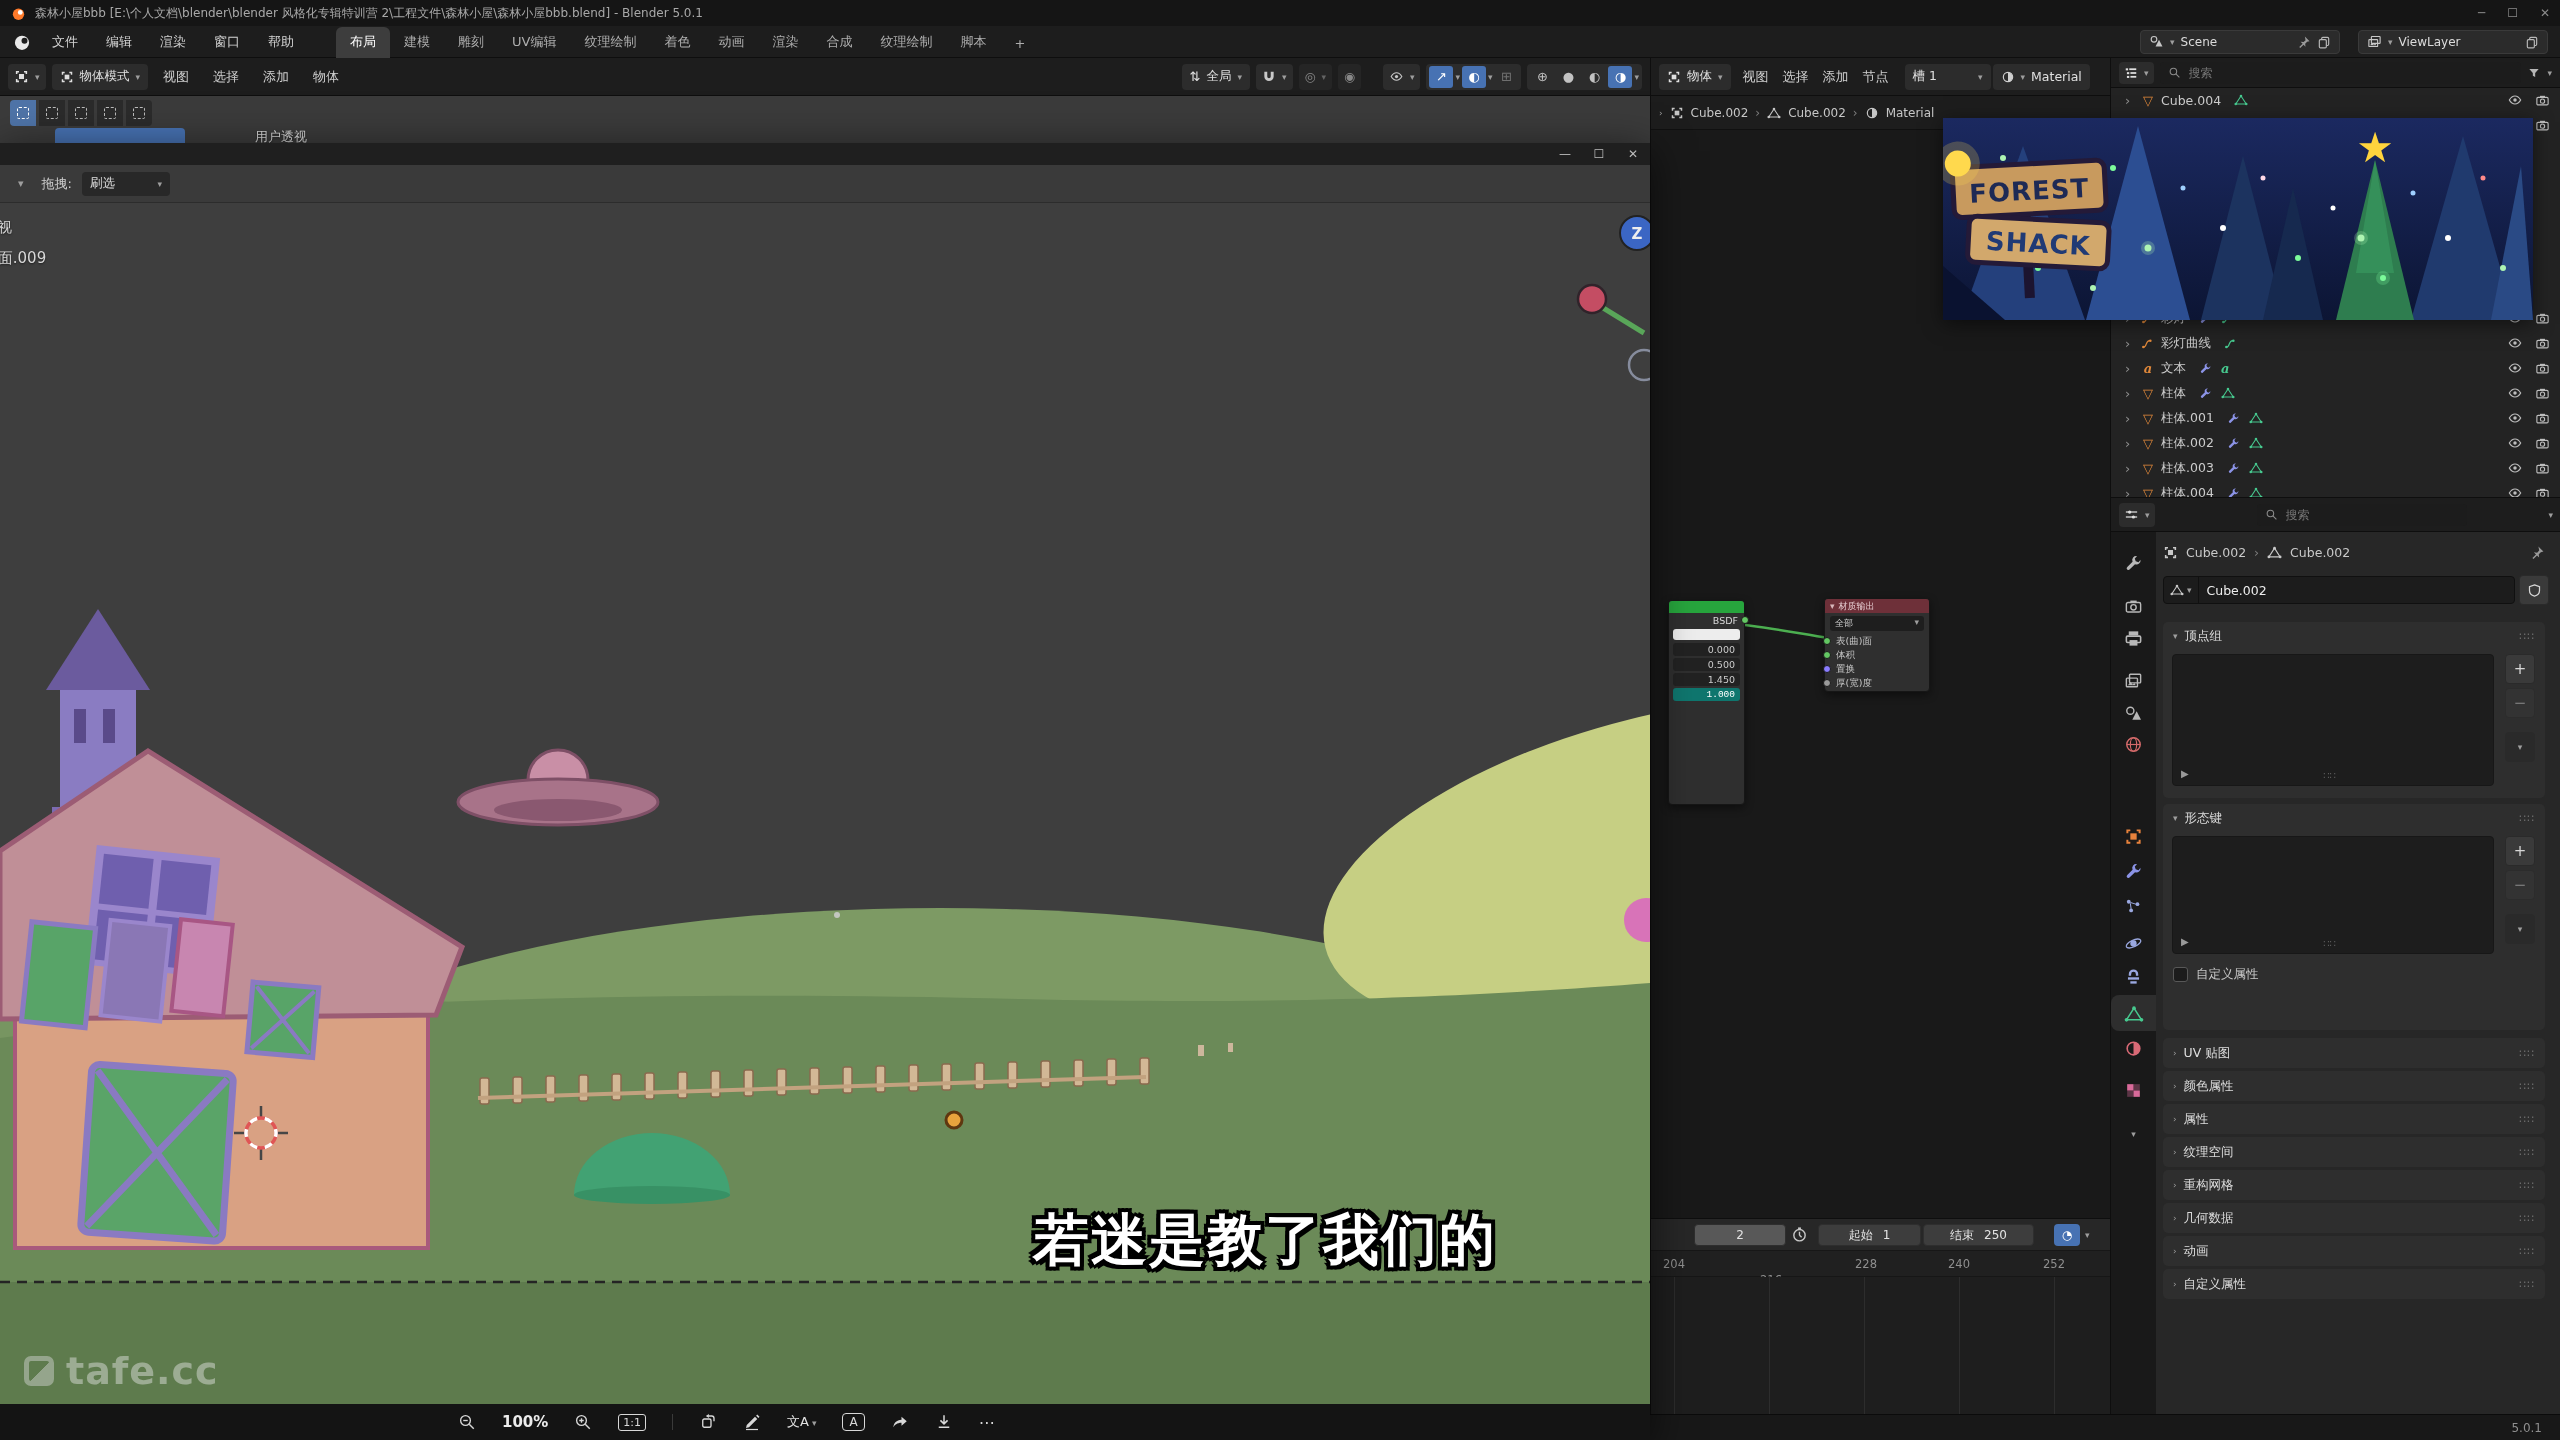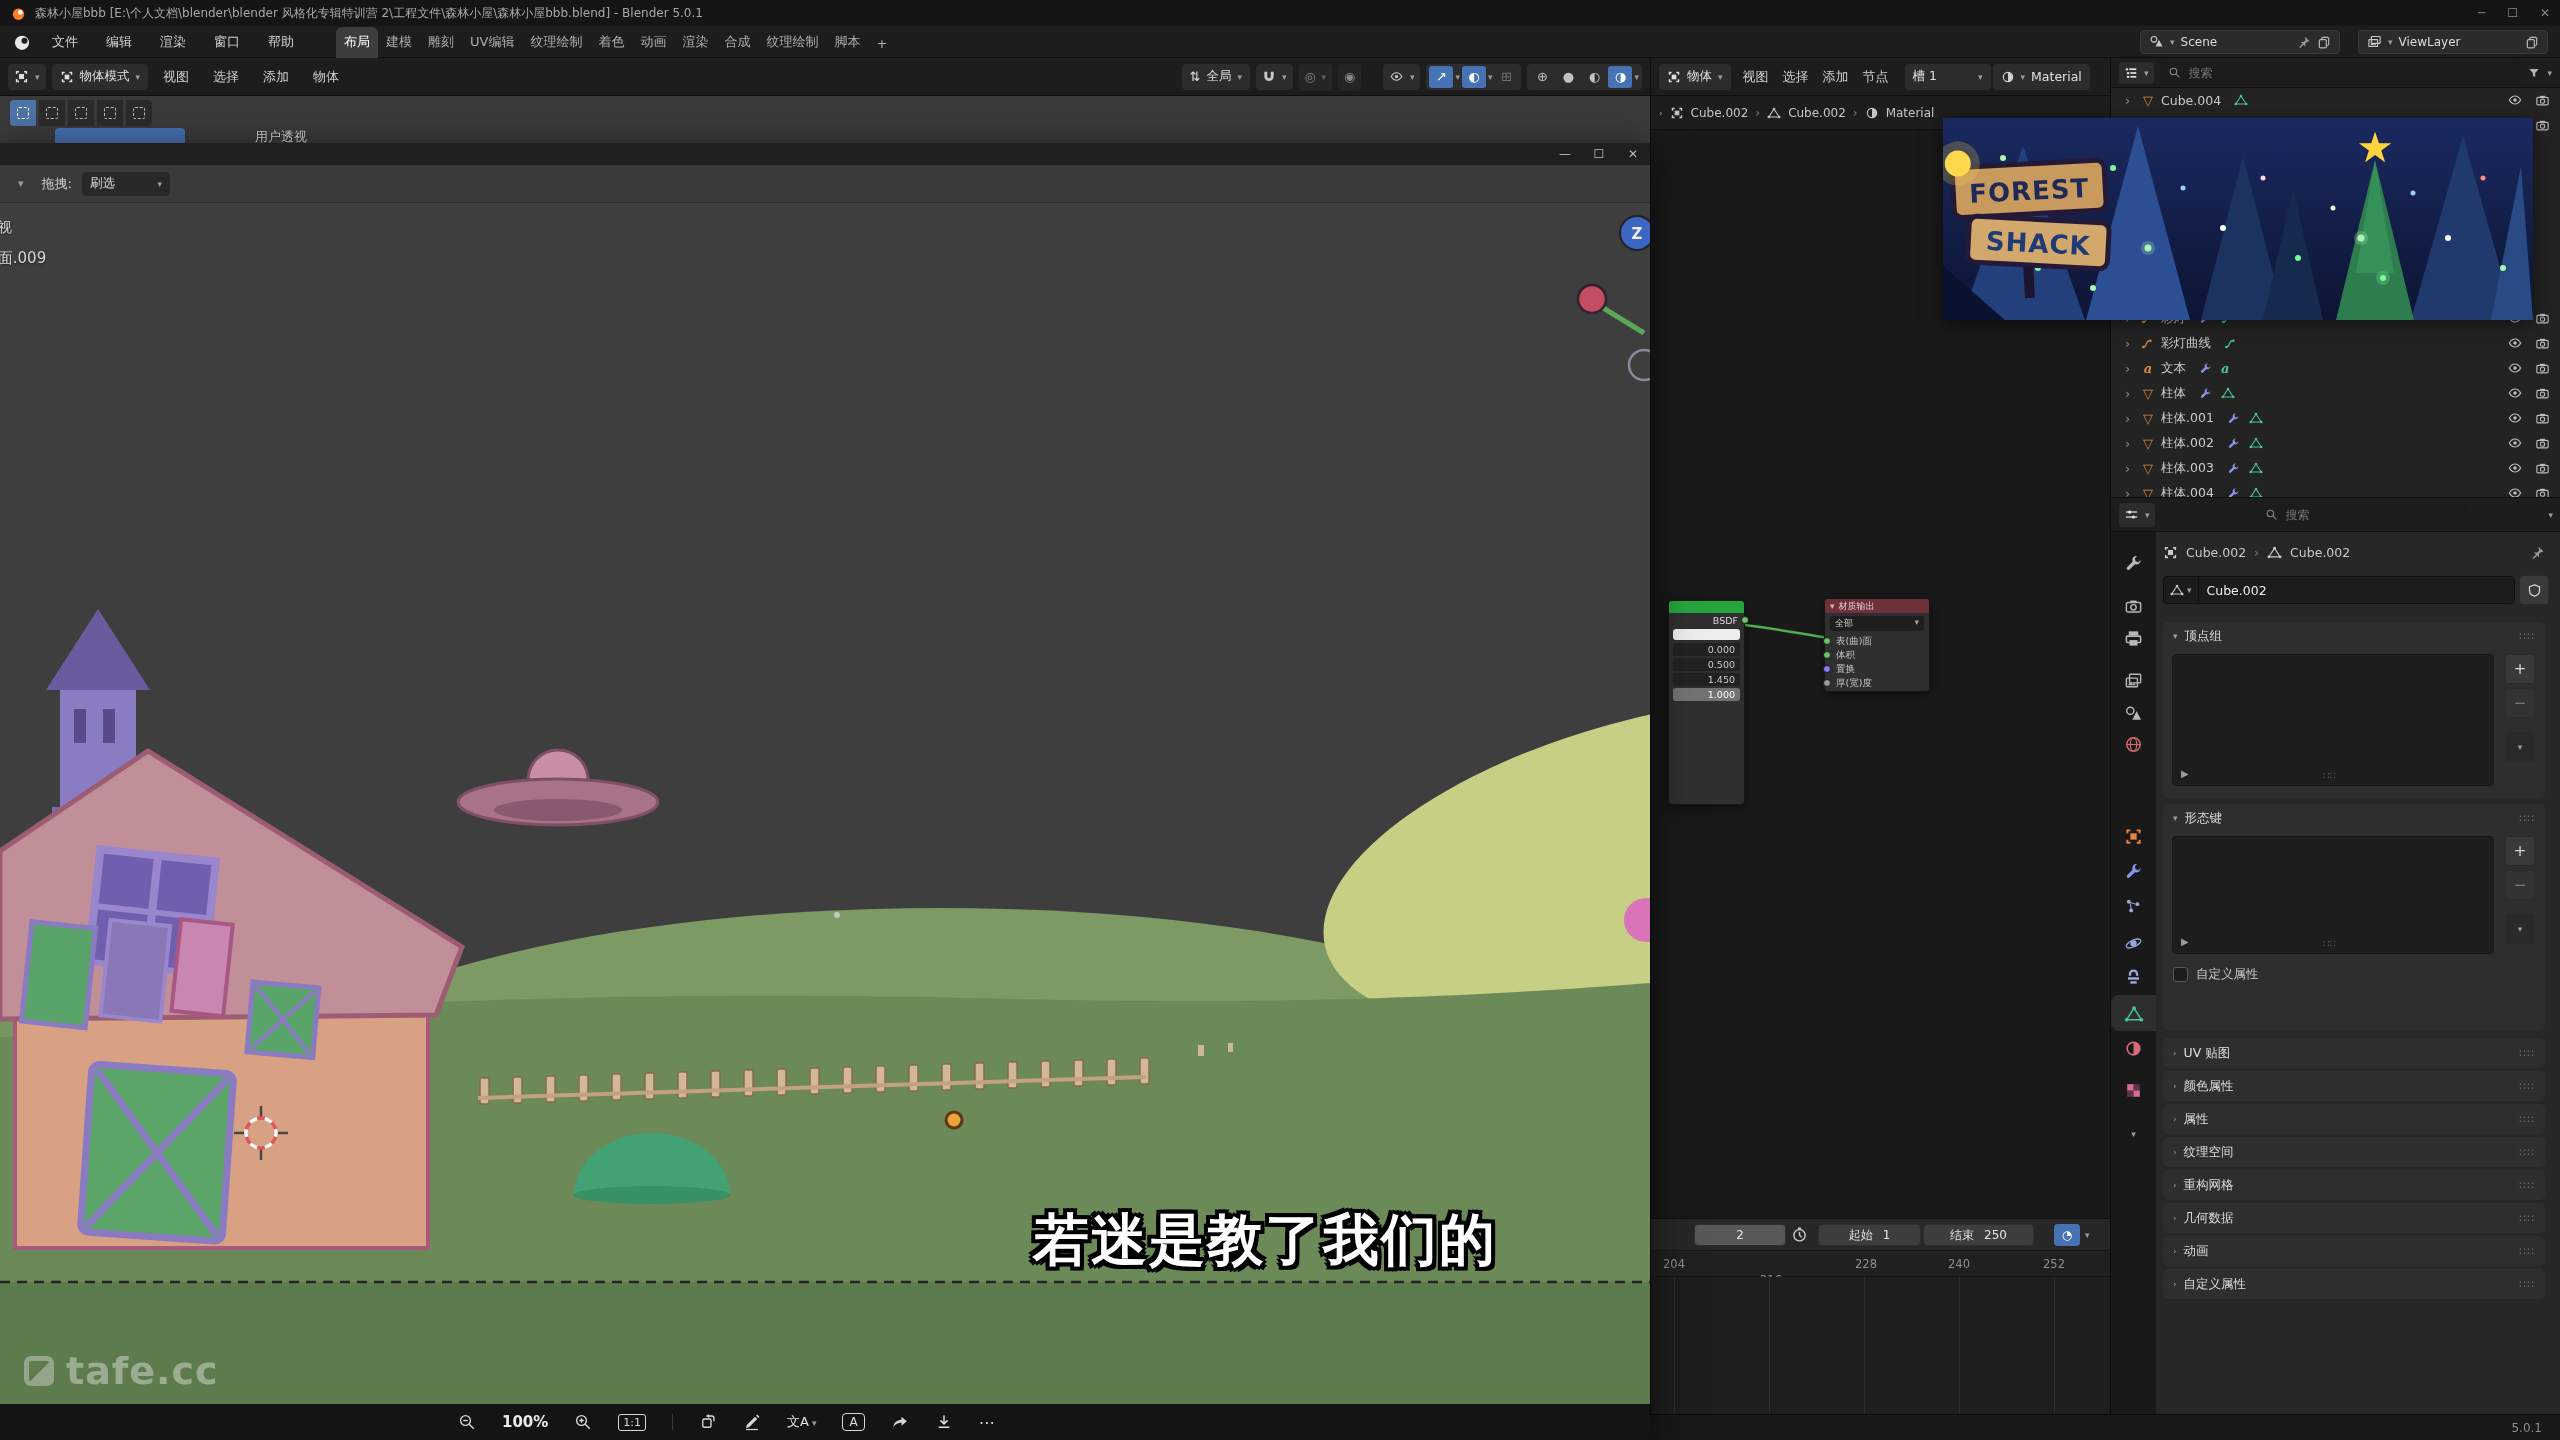--- a/index.html
+++ b/index.html
@@ -8,21 +8,21 @@
   .a{position:absolute;}
   .ico{display:inline-flex;align-items:center;justify-content:center;vertical-align:middle;}
   svg.s{display:block;}
   
   .titlebar{left:0;top:0;width:2560px;height:26px;background:#151515;display:flex;align-items:center;padding:0 10px;gap:8px;}
   .titlebar .t{font-size:12px;color:#a8a8a8;}
   .winbtns{margin-left:auto;display:flex;gap:22px;color:#8b8b8b;font-size:12px;}
   .menubar{left:0;top:26px;width:2560px;height:32px;background:#1d1d1d;border-bottom:1px solid #0e0e0e;display:flex;align-items:center;padding:0 12px;gap:4px;}
   .menu{font-size:13px;color:#d2d2d2;padding:4px 12px;border-radius:4px;}
   .wstabs{display:flex;margin-left:26px;align-items:flex-end;height:32px;}
-  .wstab{font-size:13px;color:#aeaeae;padding:6px 8px 7px;border-radius:6px 6px 0 0;}
+  .wstab{font-size:13px;color:#aeaeae;padding:6px 14px 7px;border-radius:6px 6px 0 0;}
   .wstab.active{background:#3d3d3d;color:#ffffff;}
   .idpill{display:flex;align-items:center;gap:6px;background:#2b2b2b;border:1px solid #3a3a3a;border-radius:4px;height:24px;padding:0 8px;font-size:12px;color:#dcdcdc;}
   
   .ehdr{background:#1d1d1d;display:flex;align-items:center;gap:6px;padding:0 8px;border-bottom:1px solid #0e0e0e;}
   .hmenu{font-size:13px;color:#cfcfcf;padding:3px 9px;border-radius:4px;}
   .pill{display:flex;align-items:center;gap:6px;background:#2c2c2c;border-radius:4px;height:26px;padding:0 8px;font-size:12.5px;color:#e0e0e0;}
   .pill.dim{opacity:.55;}
   .chev{font-size:9px;color:#9e9e9e;}
   .tglgrp{display:flex;align-items:center;background:#2c2c2c;border-radius:4px;height:26px;padding:0 3px;gap:2px;}
   .tgl{width:24px;height:22px;display:flex;align-items:center;justify-content:center;border-radius:3px;color:#c2c2c2;font-size:13px;}
@@ -38,21 +38,21 @@
   .ppanel{position:absolute;left:52px;width:382px;background:#2e2e2e;border-radius:5px;}
   .phead{display:flex;align-items:center;gap:7px;height:28px;padding:0 10px;font-size:12.5px;color:#dddddd;}
   .grip{margin-left:auto;color:#6f6f6f;font-size:11px;letter-spacing:1px;}
   .plist{position:absolute;left:9px;background:#1d1d1d;border-radius:4px;border:1px solid #171717;}
   .sqbtn{position:absolute;width:30px;height:30px;background:#3a3a3a;border-radius:4px;display:flex;align-items:center;justify-content:center;color:#d6d6d6;font-size:15px;border:1px solid #2a2a2a;}
   .tabico{position:absolute;left:10px;width:25px;height:25px;display:flex;align-items:center;justify-content:center;}
   
   .node{position:absolute;background:#2f2f2f;border:1px solid #161616;border-radius:4px;box-shadow:0 3px 8px rgba(0,0,0,.45);}
   .node-h{height:12px;border-radius:3px 3px 0 0;}
   .nval{margin:2px 4px;background:#222222;border-radius:3px;font-size:9.5px;color:#cccccc;text-align:right;padding:1px 5px;height:13px;line-height:11px;}
-  .nval.blue{background:#737373;color:#fff;}
+  .nval.blue{background:#0f766e;color:#fff;font-family:Liberation Mono, monospace;}
   .dot{width:8px;height:8px;border-radius:50%;border:1px solid #1a1a1a;display:inline-block;}
   .srow{display:flex;align-items:center;gap:5px;font-size:9.5px;color:#c6c6c6;height:14px;padding-left:2px;}
   
   .fwin{left:0;top:143px;width:1650px;height:1297px;background:#3e3e3e;border-right:1px solid #121212;box-shadow:0 8px 40px rgba(0,0,0,.6);}
   .fwtitle{left:0;top:0;width:1650px;height:22px;background:#1f1f1f;display:flex;justify-content:flex-end;align-items:center;}
   .fwbtn{width:34px;height:22px;display:flex;align-items:center;justify-content:center;color:#bdbdbd;font-size:12px;}
   .fwtool{left:0;top:22px;width:1650px;height:38px;background:#3a3a3a;border-bottom:1px solid #2c2c2c;display:flex;align-items:center;gap:10px;padding:0 10px;}
   .fwview{left:0;top:60px;width:1650px;height:1201px;overflow:hidden;}
   .ovtext{position:absolute;color:#d8d8d8;text-shadow:0 1px 2px rgba(0,0,0,.55);white-space:nowrap;}
   .subtitle{position:absolute;left:1265px;top:1000px;transform:translateX(-50%);font-size:56px;font-weight:900;color:#ffffff;white-space:nowrap;letter-spacing:2px;

